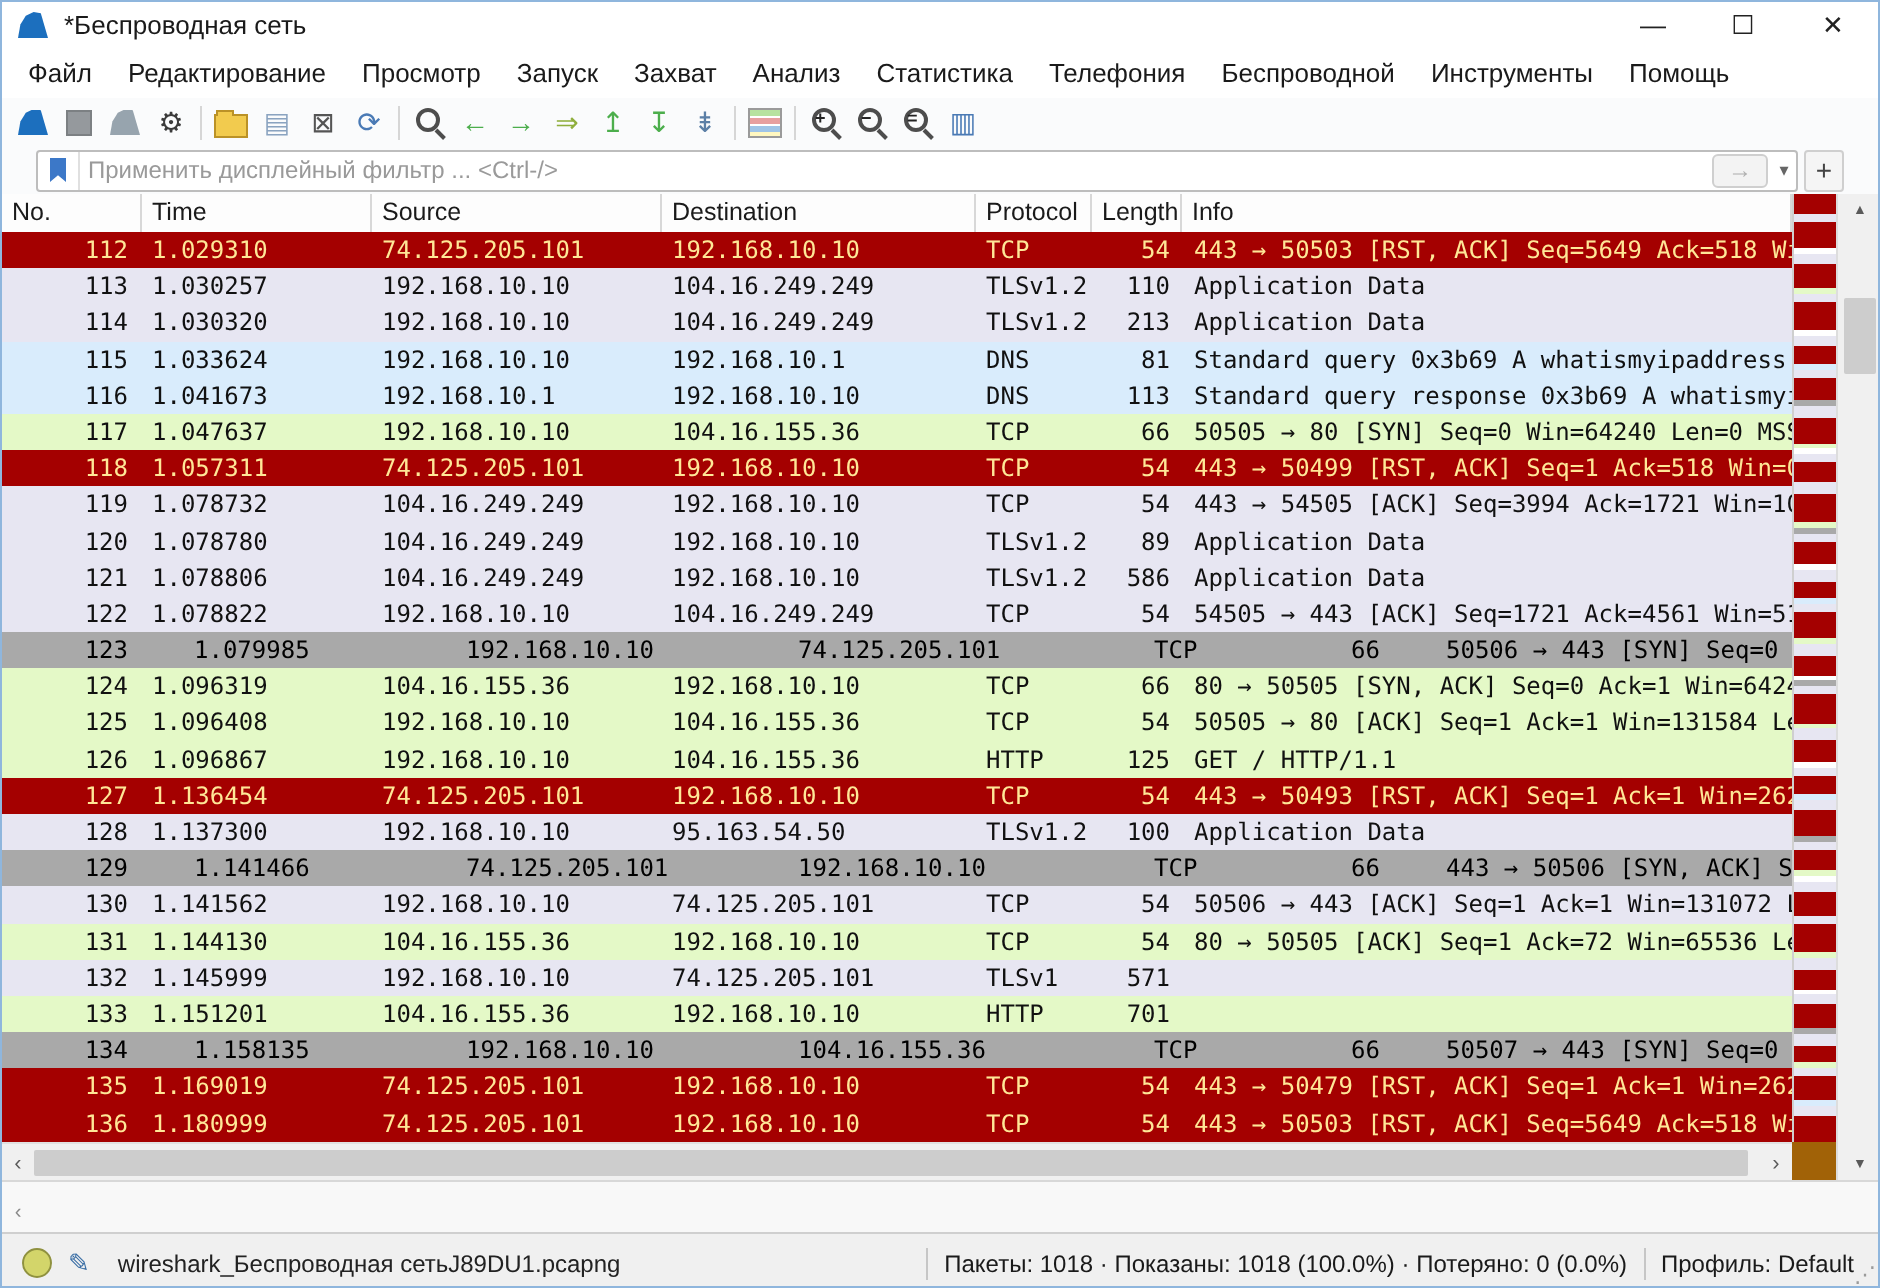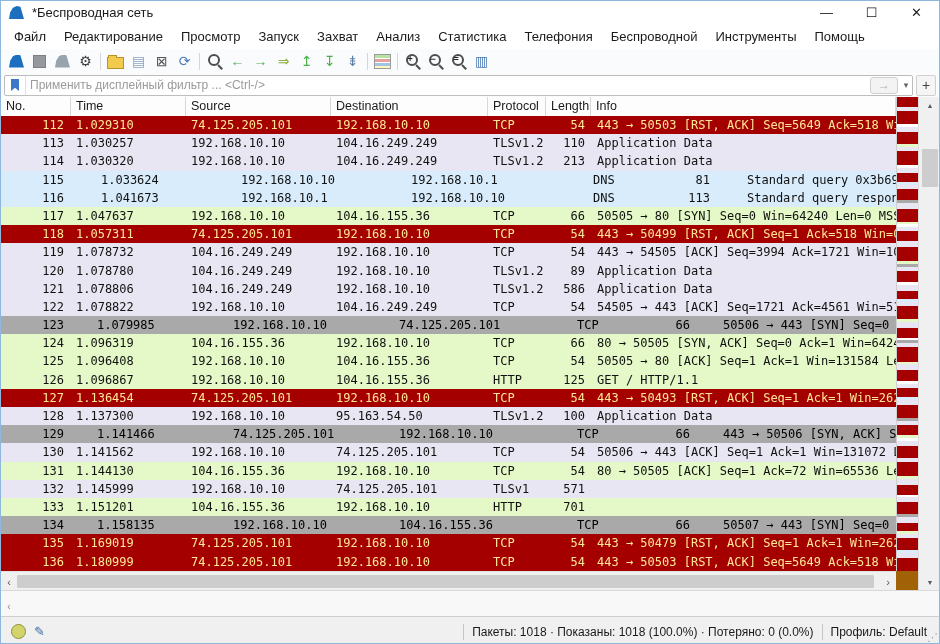--- a/index.html
+++ b/index.html
@@ -36,21 +36,21 @@
                border:2px solid #4d4d4d;border-radius:50%;}
   .mag::after{content:"";position:absolute;left:11px;top:11px;width:6px;height:2px;
               background:#4d4d4d;transform:rotate(45deg);transform-origin:left center;}
   .mag .sub{position:absolute;left:3px;top:2px;font-size:9px;font-weight:bold;color:#222;}
   .colorize{width:15px;height:13px;border:1px solid #9a9a9a;
             background:linear-gradient(#b7e2a0 0 3px,#ffffff 3px 4px,#e79f9f 4px 7px,
                        #ffffff 7px 8px,#9fc4e7 8px 11px,#fff7c0 11px 13px);}
   .glyph{display:inline-block;}
   
   .filterbar{position:absolute;top:72px;left:0;right:0;height:24px;background:#fafbfc;
-             border-bottom:1px solid #d5d5d5;display:flex;align-items:center;padding:0 3px;gap:3px;}
+             border-bottom:1px solid #d5d5d5;display:flex;align-items:center;padding:0 17px;gap:3px;}
   .filterbox{flex:1;display:flex;align-items:center;height:19px;border:1px solid #bdbdbd;
              background:#ffffff;border-radius:2px;}
   .ribbonbtn{width:20px;height:100%;display:flex;align-items:center;justify-content:center;
              border-right:1px solid #e0e0e0;}
   .ribbon{width:8px;height:12px;background:#3c78c8;
           clip-path:polygon(0 0,100% 0,100% 100%,50% 72%,0 100%);}
   .filter-input{flex:1;border:none;outline:none;height:15px;font-size:12px;
                 font-family:"Liberation Sans",sans-serif;color:#444;padding:0 4px;background:transparent;}
   .filter-input::placeholder{color:#9a9a9a;}
   .applybtn{width:26px;height:15px;border:1px solid #cfcfcf;border-radius:3px;background:#f3f3f3;
@@ -68,21 +68,21 @@
   .prows{position:absolute;top:115px;left:0;width:895px;height:455px;overflow:hidden;
          font-family:"DejaVu Sans Mono","Liberation Mono",monospace;font-size:12px;}
   .prow{height:18.2px;line-height:18.2px;white-space:nowrap;}
   .cell{overflow:hidden;white-space:nowrap;}
   .c-no{text-align:right;padding-right:7px;}
   .c-time,.c-src,.c-dst,.c-proto{padding-left:5px;}
   .c-len{text-align:right;padding-right:6px;}
   .c-info{padding-left:6px;}
   .row-red{background:#a40000;color:#ffe797;}
   .row-lav{background:#e7e6f2;color:#111;}
-  .row-blue{background:#d9ecfc;color:#111;gap:25px;}
+  .row-blue{background:#d9ecfc;color:#111;}
   .row-green{background:#e4f9c7;color:#111;}
   .row-gray{background:#a9a9a9;color:#000;gap:21px;}
   
   .minimap{position:absolute;top:96px;left:895px;width:22px;height:474px;display:flex;
            flex-direction:column;border-left:1px solid #cfcfcf;background:#e7e6f2;overflow:hidden;}
   .vscroll{position:absolute;top:96px;left:917px;width:22px;height:493px;background:#f0f0f0;
            border-left:1px solid #ddd;}
   .varrow{position:absolute;left:0;width:100%;height:16px;display:flex;align-items:center;
           justify-content:center;font-size:7px;color:#5a5a5a;}
   .vthumb{position:absolute;top:52px;left:3px;right:3px;height:38px;background:#cdcdcd;border-radius:1px;}
@@ -544,20 +544,21 @@
     <span class="harrow" style="right:0">›</span>
   </div>
 
   <div class="strip">
     <span class="harrow" style="left:0">‹</span>
   </div>
 
   <div class="statusbar">
     <span class="expert"></span>
     <span class="pencil">✎</span>
+    <span class="fname">wireshark_Беспроводная сетьJ89DU1.pcapng</span>
     <span class="spacer"></span>
     <span class="ssep"></span>
     <span>Пакеты: 1018 · Показаны: 1018 (100.0%) · Потеряно: 0 (0.0%)</span>
     <span class="ssep"></span>
     <span style="margin-right:14px">Профиль: Default</span>
     <span class="grip">⋰</span>
   </div>
 
 </div>
 

